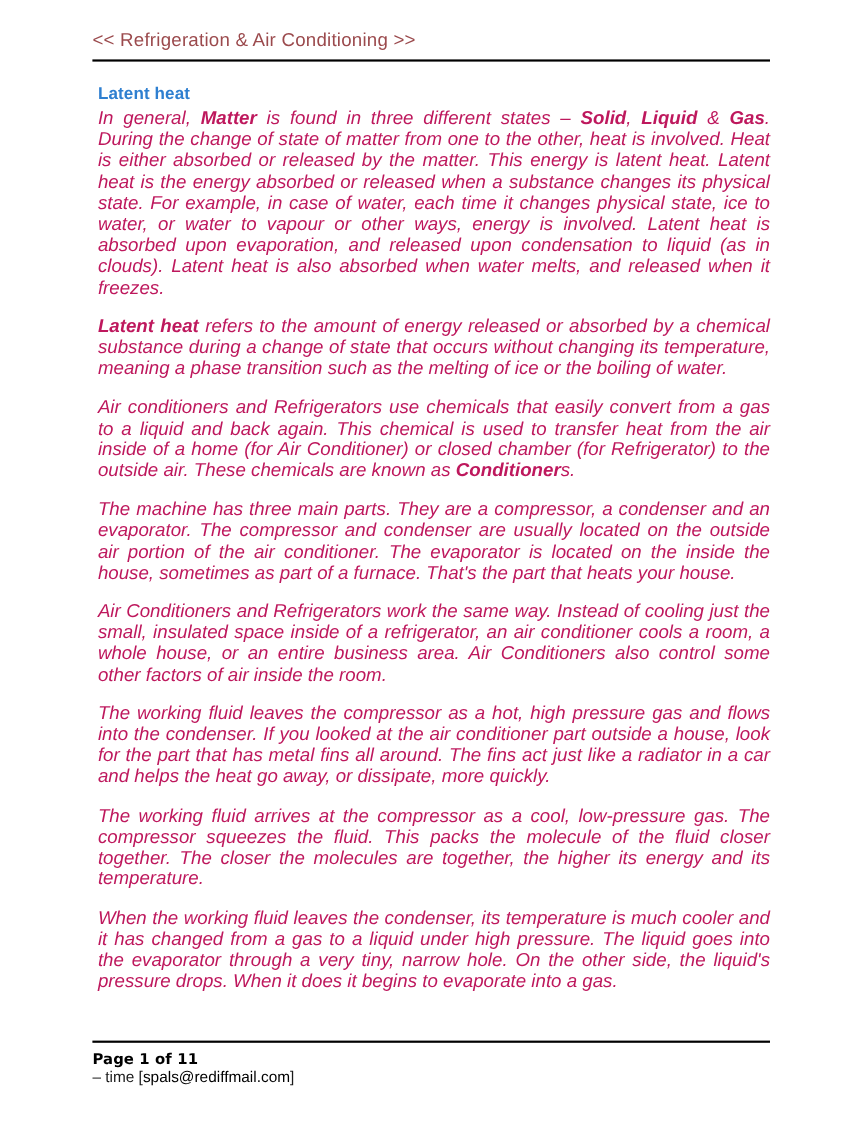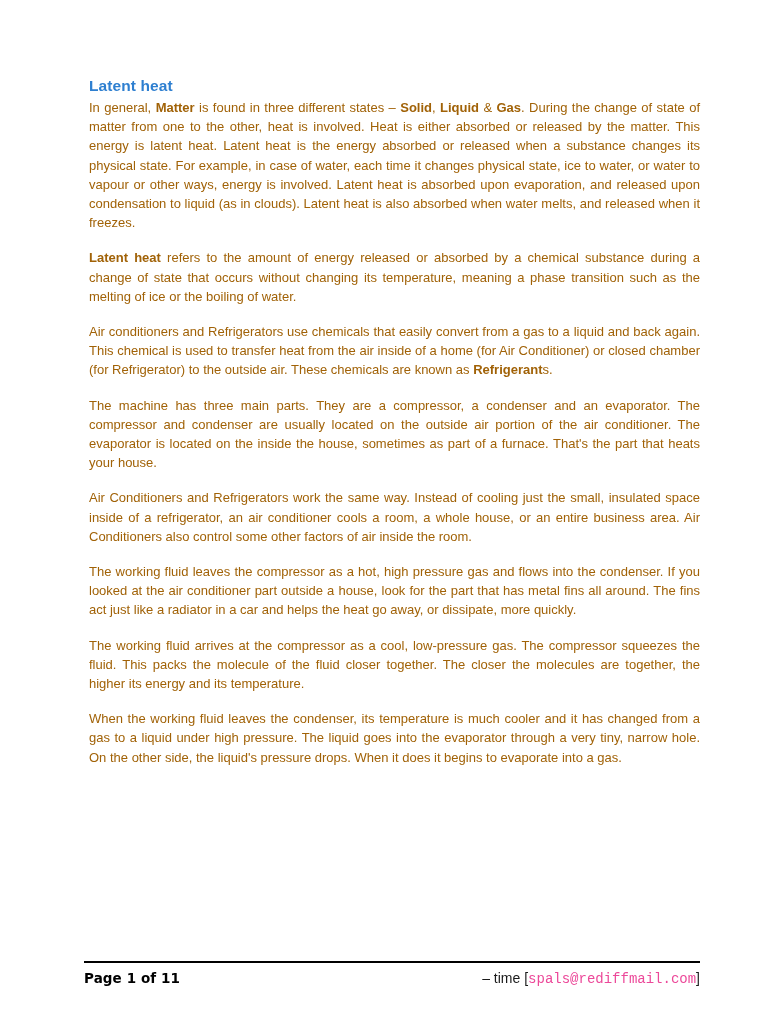--- a/index.html
+++ b/index.html
@@ -65,75 +65,80 @@
     color: #2e7fd0;
     letter-spacing: 0.1px;
   }
   h2.section-heading.spaced {
     margin-top: 22px;
   }
 
   p.para {
     margin: 0 0 16px 0;
     font-family: "Liberation Sans", sans-serif;
-    font-size: 13px;
+    font-size: 17px;
     line-height: 19.2px;
     text-align: justify;
     text-justify: inter-word;
-    color: #a16207;
+    color: #be185d;
+    font-style: italic;
   }
   p.para:last-child { margin-bottom: 4px; }
 
   b, strong { font-weight: bold; }
 
   
   .doc-footer {
     position: absolute;
     left: 84px;
     bottom: 37px;
     width: 616px;
   }
   .footer-rule {
     margin-bottom: 7px;
   }
   .footer-row {
     display: flex;
     align-items: baseline;
     justify-content: space-between;
+    flex-direction: column;
   }
   .page-number {
     font-family: "DejaVu Sans", sans-serif;
     font-size: 13.5px;
     font-weight: bold;
     color: #000000;
     letter-spacing: 0.1px;
   }
   .footer-from {
     font-family: "Liberation Sans", sans-serif;
     font-size: 14px;
     color: #1a1a1a;
     white-space: nowrap;
   }
   .footer-email {
-    color: #ec4899;
-    font-family: Liberation Mono, monospace;
+    color: #000000;
   }
 </style>
 </head>
 <body>
 
 <div class="page">
 
+  <div class="doc-header">
+    <div class="doc-header-title">&lt;&lt; Refrigeration &amp; Air Conditioning &gt;&gt;</div>
+    <div class="rule header-rule"></div>
+  </div>
 
   <div class="content">
     <div id="sections-root">
         <h2 class="section-heading">Latent heat</h2>
         <p class="para"><span>In general, </span><b>Matter</b><span> is found in three different states – </span><b>Solid</b><span>, </span><b>Liquid</b><span> &amp; </span><b>Gas</b><span>. During the change of state of matter from one to the other, heat is involved. Heat is either absorbed or released by the matter. This energy is latent heat. Latent heat is the energy absorbed or released when a substance changes its physical state. For example, in case of water, each time it changes physical state, ice to water, or water to vapour or other ways, energy is involved. Latent heat is absorbed upon evaporation, and released upon condensation to liquid (as in clouds). Latent heat is also absorbed when water melts, and released when it freezes.</span></p>
         <p class="para"><b>Latent heat</b><span> refers to the amount of energy released or absorbed by a chemical substance during a change of state that occurs without changing its temperature, meaning a phase transition such as the melting of ice or the boiling of water.</span></p>
-        <p class="para"><span>Air conditioners and Refrigerators use chemicals that easily convert from a gas to a liquid and back again. This chemical is used to transfer heat from the air inside of a home (for Air Conditioner) or closed chamber (for Refrigerator) to the outside air. These chemicals are known as </span><b>Refrigerant</b><span>s.</span></p>
+        <p class="para"><span>Air conditioners and Refrigerators use chemicals that easily convert from a gas to a liquid and back again. This chemical is used to transfer heat from the air inside of a home (for Air Conditioner) or closed chamber (for Refrigerator) to the outside air. These chemicals are known as </span><b>Conditioner</b><span>s.</span></p>
         <p class="para"><span>The machine has three main parts. They are a compressor, a condenser and an evaporator. The compressor and condenser are usually located on the outside air portion of the air conditioner. The evaporator is located on the inside the house, sometimes as part of a furnace. That's the part that heats your house.</span></p>
         <p class="para"><span>Air Conditioners and Refrigerators work the same way. Instead of cooling just the small, insulated space inside of a refrigerator, an air conditioner cools a room, a whole house, or an entire business area. Air Conditioners also control some other factors of air inside the room.</span></p>
         <p class="para"><span>The working fluid leaves the compressor as a hot, high pressure gas and flows into the condenser. If you looked at the air conditioner part outside a house, look for the part that has metal fins all around. The fins act just like a radiator in a car and helps the heat go away, or dissipate, more quickly.</span></p>
         <p class="para"><span>The working fluid arrives at the compressor as a cool, low-pressure gas. The compressor squeezes the fluid. This packs the molecule of the fluid closer together. The closer the molecules are together, the higher its energy and its temperature.</span></p>
         <p class="para"><span>When the working fluid leaves the condenser, its temperature is much cooler and it has changed from a gas to a liquid under high pressure. The liquid goes into the evaporator through a very tiny, narrow hole. On the other side, the liquid's pressure drops. When it does it begins to evaporate into a gas.</span></p>
       </div>
   </div>
 
   <div class="doc-footer">
     <div class="rule footer-rule"></div>

